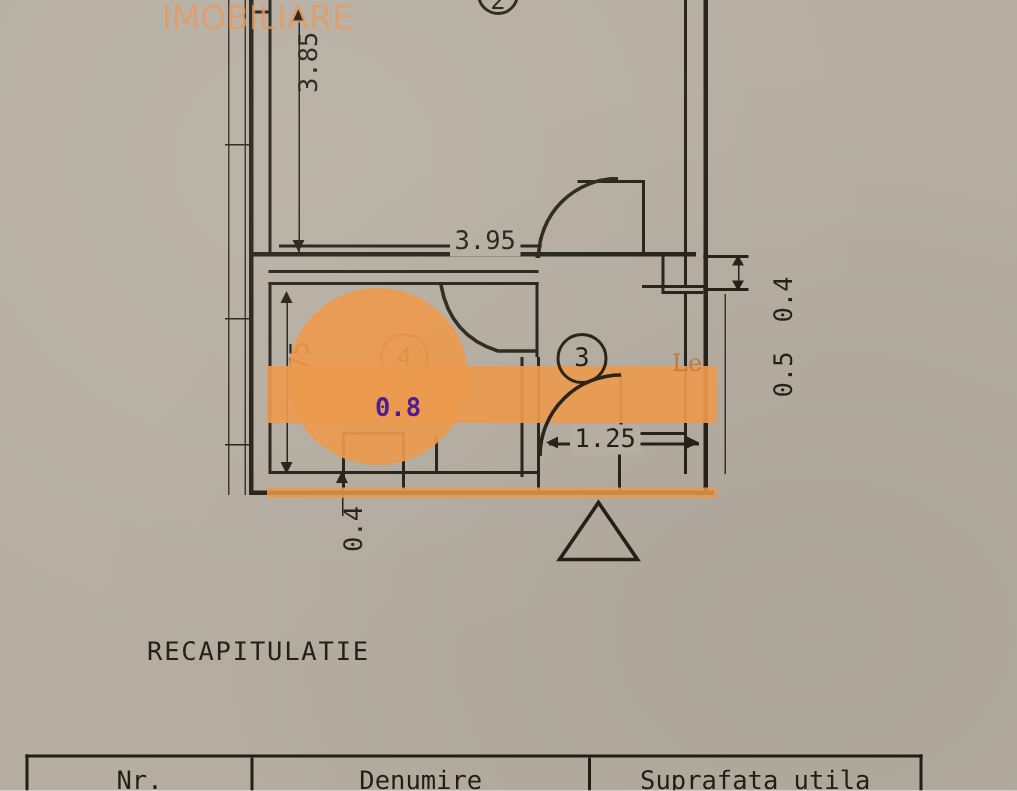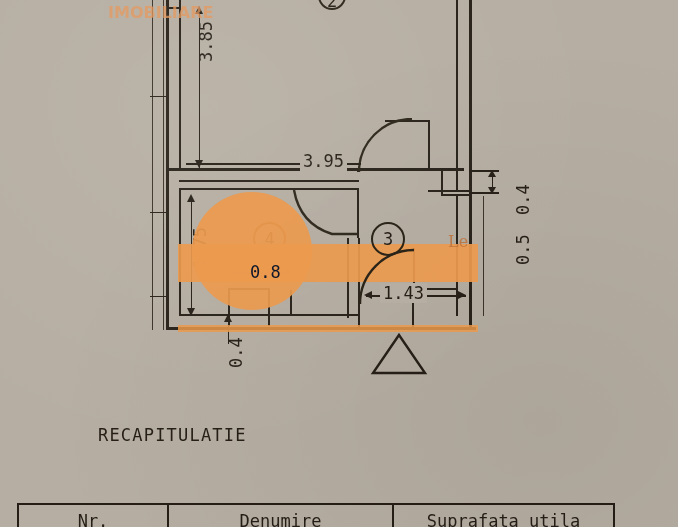--- a/index.html
+++ b/index.html
@@ -96,22 +96,22 @@
   #wm-text .big {
     font-family: "DejaVu Sans", sans-serif;
     font-weight: bold;
     font-size: 27px;
     line-height: 26px;
     letter-spacing: 0px;
     color: #eda673;
   }
   #wm-text .mid {
     font-family: "DejaVu Sans", sans-serif;
-    font-weight: bold;
-    font-size: 16px;
+    font-weight: normal;
+    font-size: 22px;
     line-height: 22px;
     color: #e59b62;
     opacity: .8;
   }
   #wm-text .small {
     font-family: "DejaVu Sans", sans-serif;
     font-size: 10px;
     line-height: 14px;
     color: #e0a070;
     opacity: .75;
@@ -225,21 +225,21 @@
     <div class="thin-v" style="left:191px; top:196px; height:120px; background:#241e16;"></div>
     <div class="arrowhead" style="left:187px; top:194px; border-left:4px solid transparent; border-right:4px solid transparent; border-bottom:8px solid #241e16;"></div>
     <div class="arrowhead" style="left:187px; top:308px; border-left:4px solid transparent; border-right:4px solid transparent; border-top:8px solid #241e16;"></div>
     <div class="dim rot" style="left:190px; top:268px; color:#241e16;">1.75</div>
 
     <div class="hl" style="left:215px; top:267px; width:24px; height:3px; background:#6b4a20;"></div>
     <div class="vl" style="left:226px; top:256px; height:24px; width:3px; background:#6b4a20;"></div>
 
     <div class="hl" style="left:232px; top:272px; width:60px; height:2px; background:#3a2a14;"></div>
     <div class="arrowhead" style="left:286px; top:268px; border-top:4px solid transparent; border-bottom:4px solid transparent; border-left:8px solid #3a2a14;"></div>
-    <div class="dim" style="left:250px; top:262px; color:#0f172a; z-index:8;">0.8</div>
+    <div class="dim" style="left:250px; top:262px; color:#4c1d95; z-index:8;font-weight:bold;">0.8</div>
 
     <div class="thin-v" style="left:228px; top:316px; height:28px; background:#241e16;"></div>
     <div class="arrowhead" style="left:224px; top:314px; border-left:4px solid transparent; border-right:4px solid transparent; border-bottom:8px solid #241e16;"></div>
     <div class="dim rot" style="left:226px; top:368px;">0.4</div>
 
     <div class="room orange" style="left:253px; top:222px; width:33px; height:33px;">
       <span>4</span>
     </div>
 
     <svg style="position:absolute; left:292px; top:188px;" width="70" height="54" viewBox="0 0 70 54">
@@ -251,21 +251,21 @@
     </div>
 
     <svg style="position:absolute; left:358px; top:248px; z-index:9;" width="58" height="66" viewBox="0 0 58 66">
       <path d="M 56 2 A 54 54 0 0 0 2 56" fill="none" stroke="#2b2418" stroke-width="2.4"></path>
     </svg>
     <div class="vl" style="left:413px; top:248px; height:42px;"></div>
 
     <div class="hl" style="left:366px; top:295px; width:100px; background:#241e16;"></div>
     <div class="arrowhead" style="left:364px; top:291px; border-top:4px solid transparent; border-bottom:4px solid transparent; border-right:8px solid #241e16;"></div>
     <div class="arrowhead" style="left:458px; top:291px; border-top:4px solid transparent; border-bottom:4px solid transparent; border-left:8px solid #241e16;"></div>
-    <div class="dim" style="left:380px; top:283px; background:#b6aea2; padding:0 3px; z-index:8;">1.43</div>
+    <div class="dim" style="left:380px; top:283px; background:#b6aea2; padding:0 3px; z-index:8;">1.25</div>
 
     <div class="vl3" style="left:469px; top:190px; height:140px;"></div>
     <div class="vl" style="left:456px; top:196px; height:120px;"></div>
     <div class="hl" style="left:441px; top:194px; width:28px;"></div>
     <div class="hl" style="left:412px; top:288px; width:46px;"></div>
     <div class="vl" style="left:412px; top:288px; height:40px;"></div>
 
     <div class="thin-h" style="left:469px; top:192px; width:30px; background:#241e16; height:2px;"></div>
     <div class="thin-h" style="left:469px; top:170px; width:30px; background:#241e16; height:2px;"></div>
     <div class="thin-v" style="left:492px; top:170px; height:24px; background:#241e16;"></div>

